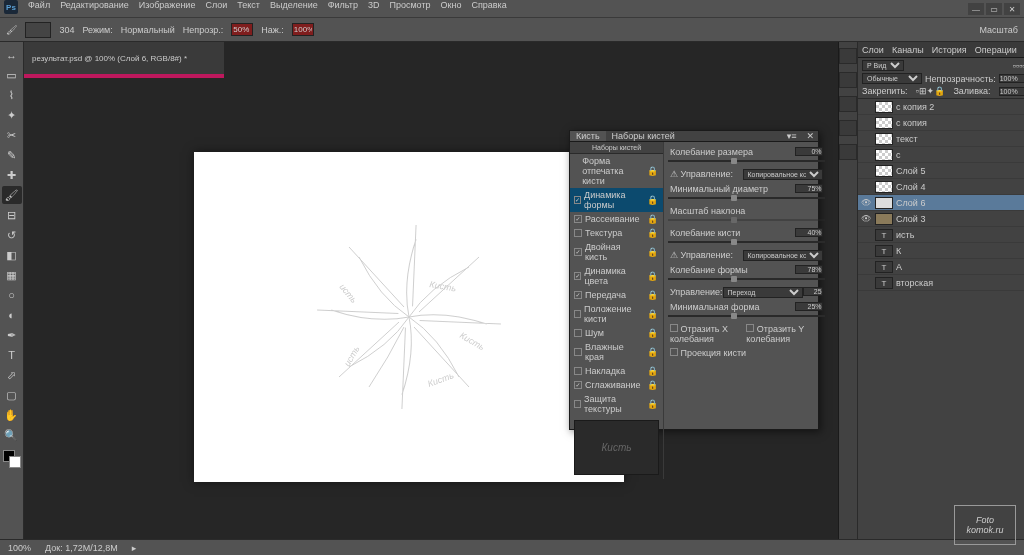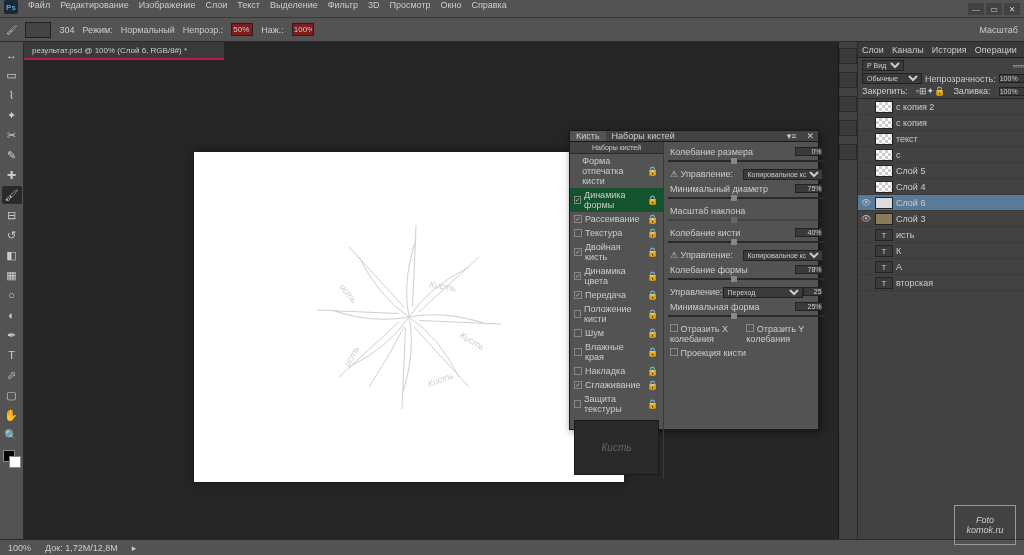--- a/index.html
+++ b/index.html
@@ -13,32 +13,32 @@
 .optbar .swatch{width:26px;height:16px;border:1px solid #222;background:#444}
 .optbar input{width:22px;background:#7f1d1d;border:1px solid #222;color:#ccc;font-size:8px;padding:1px}
 .main{display:flex;height:497px}
 .toolbox{width:24px;background:#535353;border-right:1px solid #2a2a2a;display:flex;flex-direction:column;align-items:center;padding-top:4px;gap:2px}
 .tool{width:20px;height:18px;display:flex;align-items:center;justify-content:center;font-size:11px;cursor:pointer;border-radius:2px}
 .tool.active{background:#2a2a2a}
 .fgbg{width:18px;height:18px;position:relative;margin-top:4px}
 .fgbg .fg{width:12px;height:12px;background:#000;border:1px solid #888;position:absolute;top:0;left:0}
 .fgbg .bg{width:12px;height:12px;background:#fff;border:1px solid #888;position:absolute;bottom:0;right:0}
 .workspace{flex:1;background:#262626;position:relative;overflow:hidden}
-.doctab{height:18px;background:#3a3a3a;display:flex;align-items:center;padding:8px 8px;font-size:8px;border-bottom:2px solid #be185d;width:200px}
+.doctab{height:18px;background:#3a3a3a;display:flex;align-items:center;padding:16px 8px;font-size:8px;border-bottom:4px solid #be185d;width:200px}
 .canvas{position:absolute;top:110px;left:170px;width:430px;height:330px;background:#fff;box-shadow:0 0 10px rgba(0,0,0,.5)}
 .artwork{position:absolute;top:50%;left:50%;transform:translate(-50%,-50%);width:260px;height:260px;opacity:.5}
 .brushpanel{position:absolute;top:88px;left:545px;width:250px;height:300px;background:#535353;border:1px solid #1a1a1a;box-shadow:2px 2px 8px rgba(0,0,0,.5);display:flex;flex-direction:column}
 .panel-tabs{height:16px;background:#424242;display:flex;align-items:center;font-size:8px;border-bottom:1px solid #1a1a1a}
 .panel-tabs span{padding:0 6px}
 .panel-tabs .active{background:#535353}
 .brush-body{display:flex;flex:1}
 .brush-left{width:95px;border-right:1px solid #3a3a3a;display:flex;flex-direction:column}
 .brush-left .hdr{background:#424242;padding:2px 4px;font-size:7px;text-align:center;border-bottom:1px solid #2a2a2a}
 .brush-item{padding:2px 4px;font-size:7px;display:flex;align-items:center;gap:3px;cursor:pointer}
-.brush-item.sel{background:#14532d}
+.brush-item.sel{background:#0c4a6e}
 .brush-item .cb{width:8px;height:8px;border:1px solid #888;font-size:6px;text-align:center;line-height:6px}
 .brush-right{flex:1;padding:4px;font-size:7px}
 .brush-row{display:flex;align-items:flex-start;justify-content:space-between;margin-bottom:2px;padding:1px 2px}
 .brush-row input{width:28px;background:#3a3a3a;border:1px solid #222;color:#ccc;font-size:7px;text-align:right}
 .brush-row select{background:#3a3a3a;border:1px solid #222;color:#ccc;font-size:7px;width:80px}
 .slider{height:2px;background:#2a2a2a;margin:2px 0 6px;position:relative}
 .slider::after{content:'';position:absolute;width:6px;height:6px;background:#888;top:-2px;left:40%;border-radius:1px}
 .preview{width:85px;height:55px;background:#2a2a2a;margin:4px;border:1px solid #1a1a1a;display:flex;align-items:center;justify-content:center;font-style:italic;color:#666;font-size:10px}
 .rightdock{width:186px;background:#424242;border-left:1px solid #1a1a1a;display:flex}
 .iconcol{width:28px;background:#424242;border-right:1px solid #2a2a2a;padding-top:6px;display:flex;flex-direction:column;align-items:center;gap:8px}

